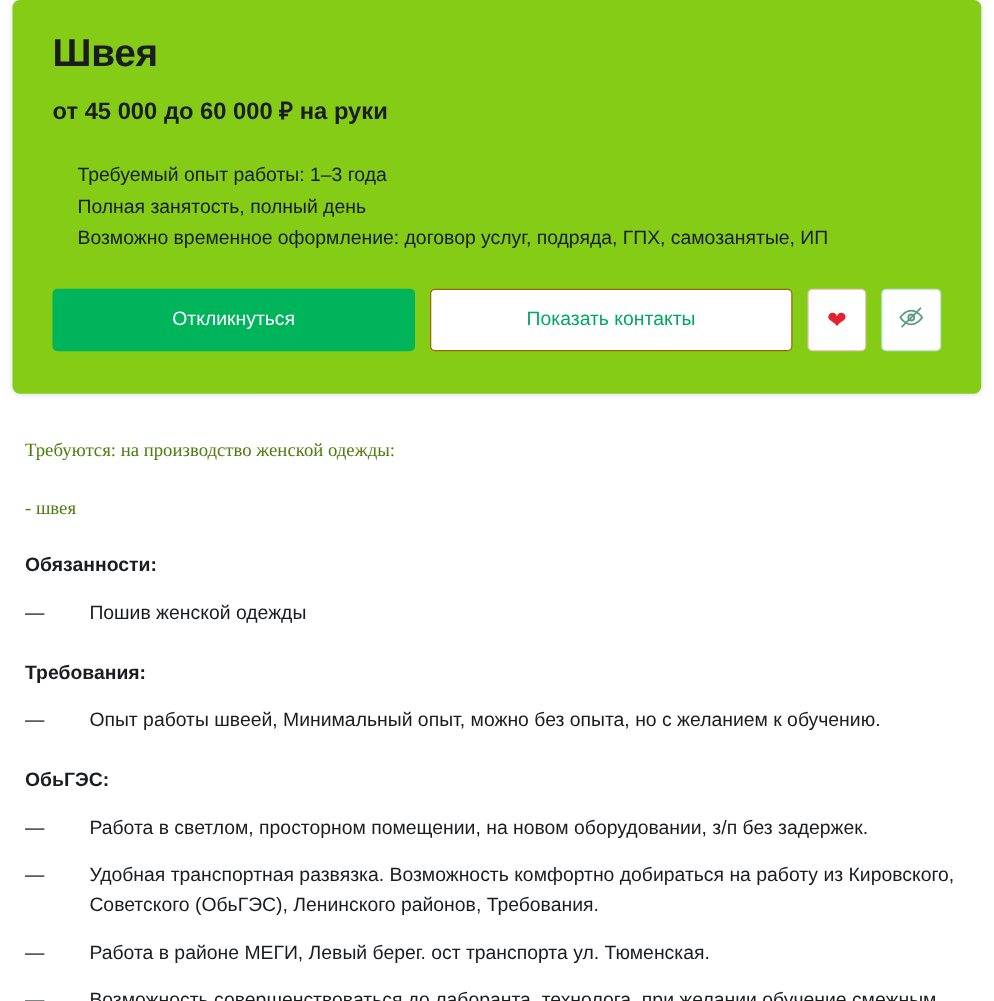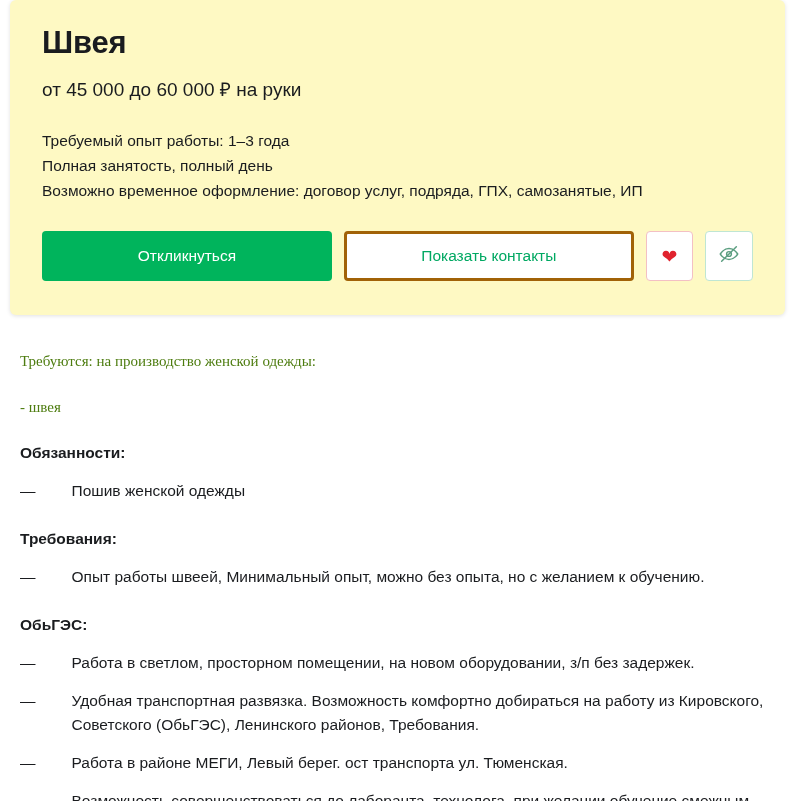--- a/index.html
+++ b/index.html
@@ -16,47 +16,48 @@
   }
   .page {
     width: 795px;
     box-sizing: border-box;
   }
 
   
   .vacancy-card {
     margin: 0 10px 0 10px;
     padding: 18px 32px 34px 32px;
-    background: #fef9c3;
+    background: #84cc16;
     border-radius: 6px;
     box-shadow: 0 1px 4px rgba(0,0,0,0.12);
     box-sizing: border-box;
   }
   .vacancy-title {
     font-size: 31px;
     line-height: 38px;
     font-weight: bold;
     letter-spacing: -0.2px;
     margin: 6px 0 16px 0;
     color: #1a1c1f;
   }
   .salary {
     font-size: 19px;
     line-height: 24px;
-    font-weight: normal;
+    font-weight: bold;
     color: #1a1c1f;
     margin-bottom: 26px;
   }
   .meta-line {
     font-size: 15.5px;
     line-height: 25px;
     color: #1a1c1f;
   }
   .meta-block {
     margin-bottom: 28px;
+    margin-left: 20px;
   }
 
   .actions {
     display: flex;
     align-items: center;
     gap: 12px;
   }
   .btn {
     box-sizing: border-box;
     height: 50px;
@@ -72,21 +73,21 @@
   }
   .btn-apply {
     background: #00b45c;
     color: #ffffff;
     width: 292px;
     border: none;
   }
   .btn-contacts {
     background: #ffffff;
     color: #00a862;
-    border: 3px solid #a16207;
+    border: 1px solid #a16207;
     width: 292px;
   }
   .btn-icon {
     width: 48px;
     height: 50px;
     background: #ffffff;
     border: 1px solid #bfe6d3;
     padding: 0;
   }
   .btn-icon.fav {

